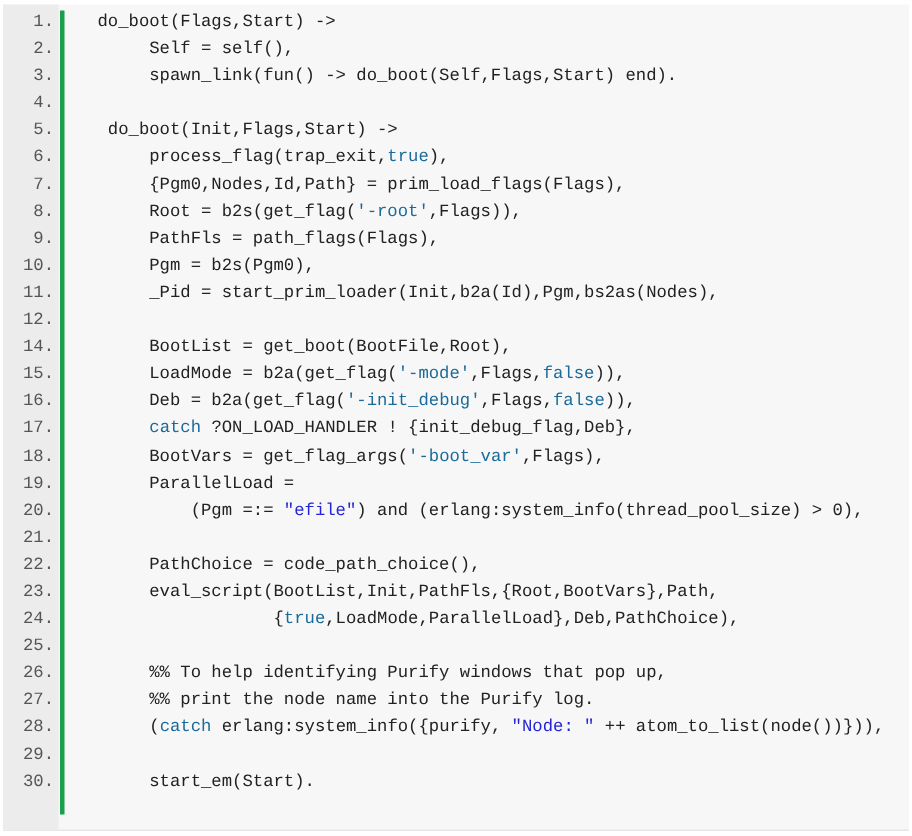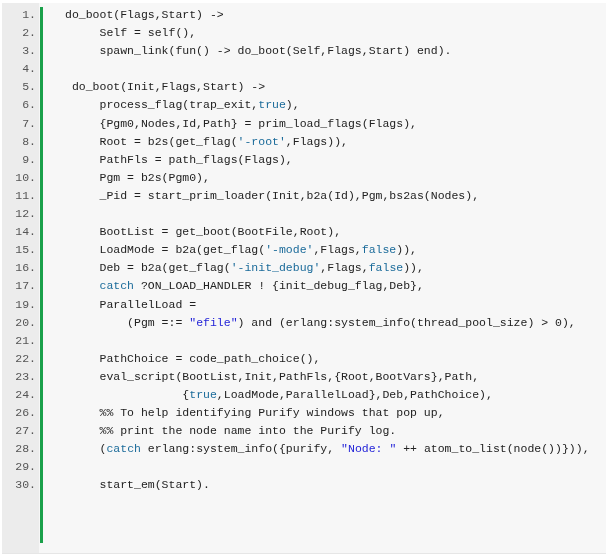--- a/index.html
+++ b/index.html
@@ -48,25 +48,27 @@
       <div class="line"><span class="ln">7.</span><span class="src"><span>     {Pgm0,Nodes,Id,Path} = prim_load_flags(Flags),</span></span></div>
       <div class="line"><span class="ln">8.</span><span class="src"><span>     Root = b2s(get_flag(</span><span class="tok-atom">'-root'</span><span>,Flags)),</span></span></div>
       <div class="line"><span class="ln">9.</span><span class="src"><span>     PathFls = path_flags(Flags),</span></span></div>
       <div class="line"><span class="ln">10.</span><span class="src"><span>     Pgm = b2s(Pgm0),</span></span></div>
       <div class="line"><span class="ln">11.</span><span class="src"><span>     _Pid = start_prim_loader(Init,b2a(Id),Pgm,bs2as(Nodes),</span></span></div>
       <div class="line"><span class="ln">12.</span></div>
       <div class="line"><span class="ln">14.</span><span class="src"><span>     BootList = get_boot(BootFile,Root),</span></span></div>
       <div class="line"><span class="ln">15.</span><span class="src"><span>     LoadMode = b2a(get_flag(</span><span class="tok-atom">'-mode'</span><span>,Flags,</span><span class="tok-atom">false</span><span>)),</span></span></div>
       <div class="line"><span class="ln">16.</span><span class="src"><span>     Deb = b2a(get_flag(</span><span class="tok-atom">'-init_debug'</span><span>,Flags,</span><span class="tok-atom">false</span><span>)),</span></span></div>
       <div class="line"><span class="ln">17.</span><span class="src"><span>     </span><span class="tok-kw">catch</span><span> ?ON_LOAD_HANDLER ! {init_debug_flag,Deb},</span></span></div>
+      <div class="line"><span class="ln">18.</span><span class="src"><span>     BootVars = get_flag_args(</span><span class="tok-atom">'-boot_var'</span><span>,Flags),</span></span></div>
       <div class="line"><span class="ln">19.</span><span class="src"><span>     ParallelLoad =</span></span></div>
       <div class="line"><span class="ln">20.</span><span class="src"><span>         (Pgm =:= </span><span class="tok-str">"efile"</span><span>) and (erlang:system_info(thread_pool_size) &gt; 0),</span></span></div>
       <div class="line"><span class="ln">21.</span><span class="src"></span></div>
       <div class="line"><span class="ln">22.</span><span class="src"><span>     PathChoice = code_path_choice(),</span></span></div>
       <div class="line"><span class="ln">23.</span><span class="src"><span>     eval_script(BootList,Init,PathFls,{Root,BootVars},Path,</span></span></div>
       <div class="line"><span class="ln">24.</span><span class="src"><span>                 {</span><span class="tok-atom">true</span><span>,LoadMode,ParallelLoad},Deb,PathChoice),</span></span></div>
+      <div class="line"><span class="ln">25.</span><span class="src"></span></div>
       <div class="line"><span class="ln">26.</span><span class="src"><span>     %% To help identifying Purify windows that pop up,</span></span></div>
       <div class="line"><span class="ln">27.</span><span class="src"><span>     %% print the node name into the Purify log.</span></span></div>
       <div class="line"><span class="ln">28.</span><span class="src"><span>     (</span><span class="tok-kw">catch</span><span> erlang:system_info({purify, </span><span class="tok-str">"Node: "</span><span> ++ atom_to_list(node())})),</span></span></div>
       <div class="line"><span class="ln">29.</span><span class="src"></span></div>
       <div class="line"><span class="ln">30.</span><span class="src"><span>     start_em(Start).</span></span></div>
     </div>
 </div>
 
 </body></html>

